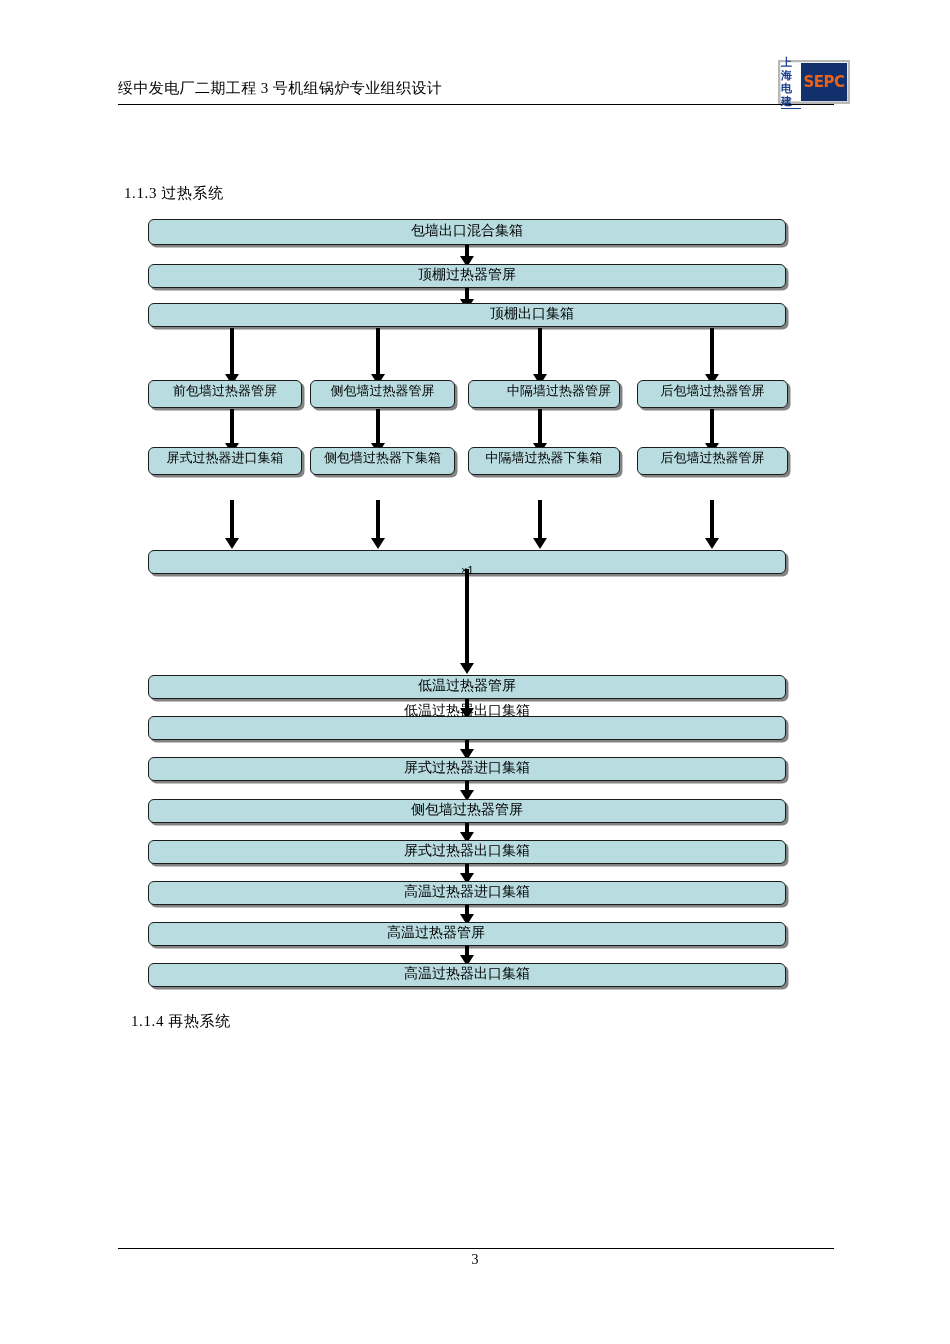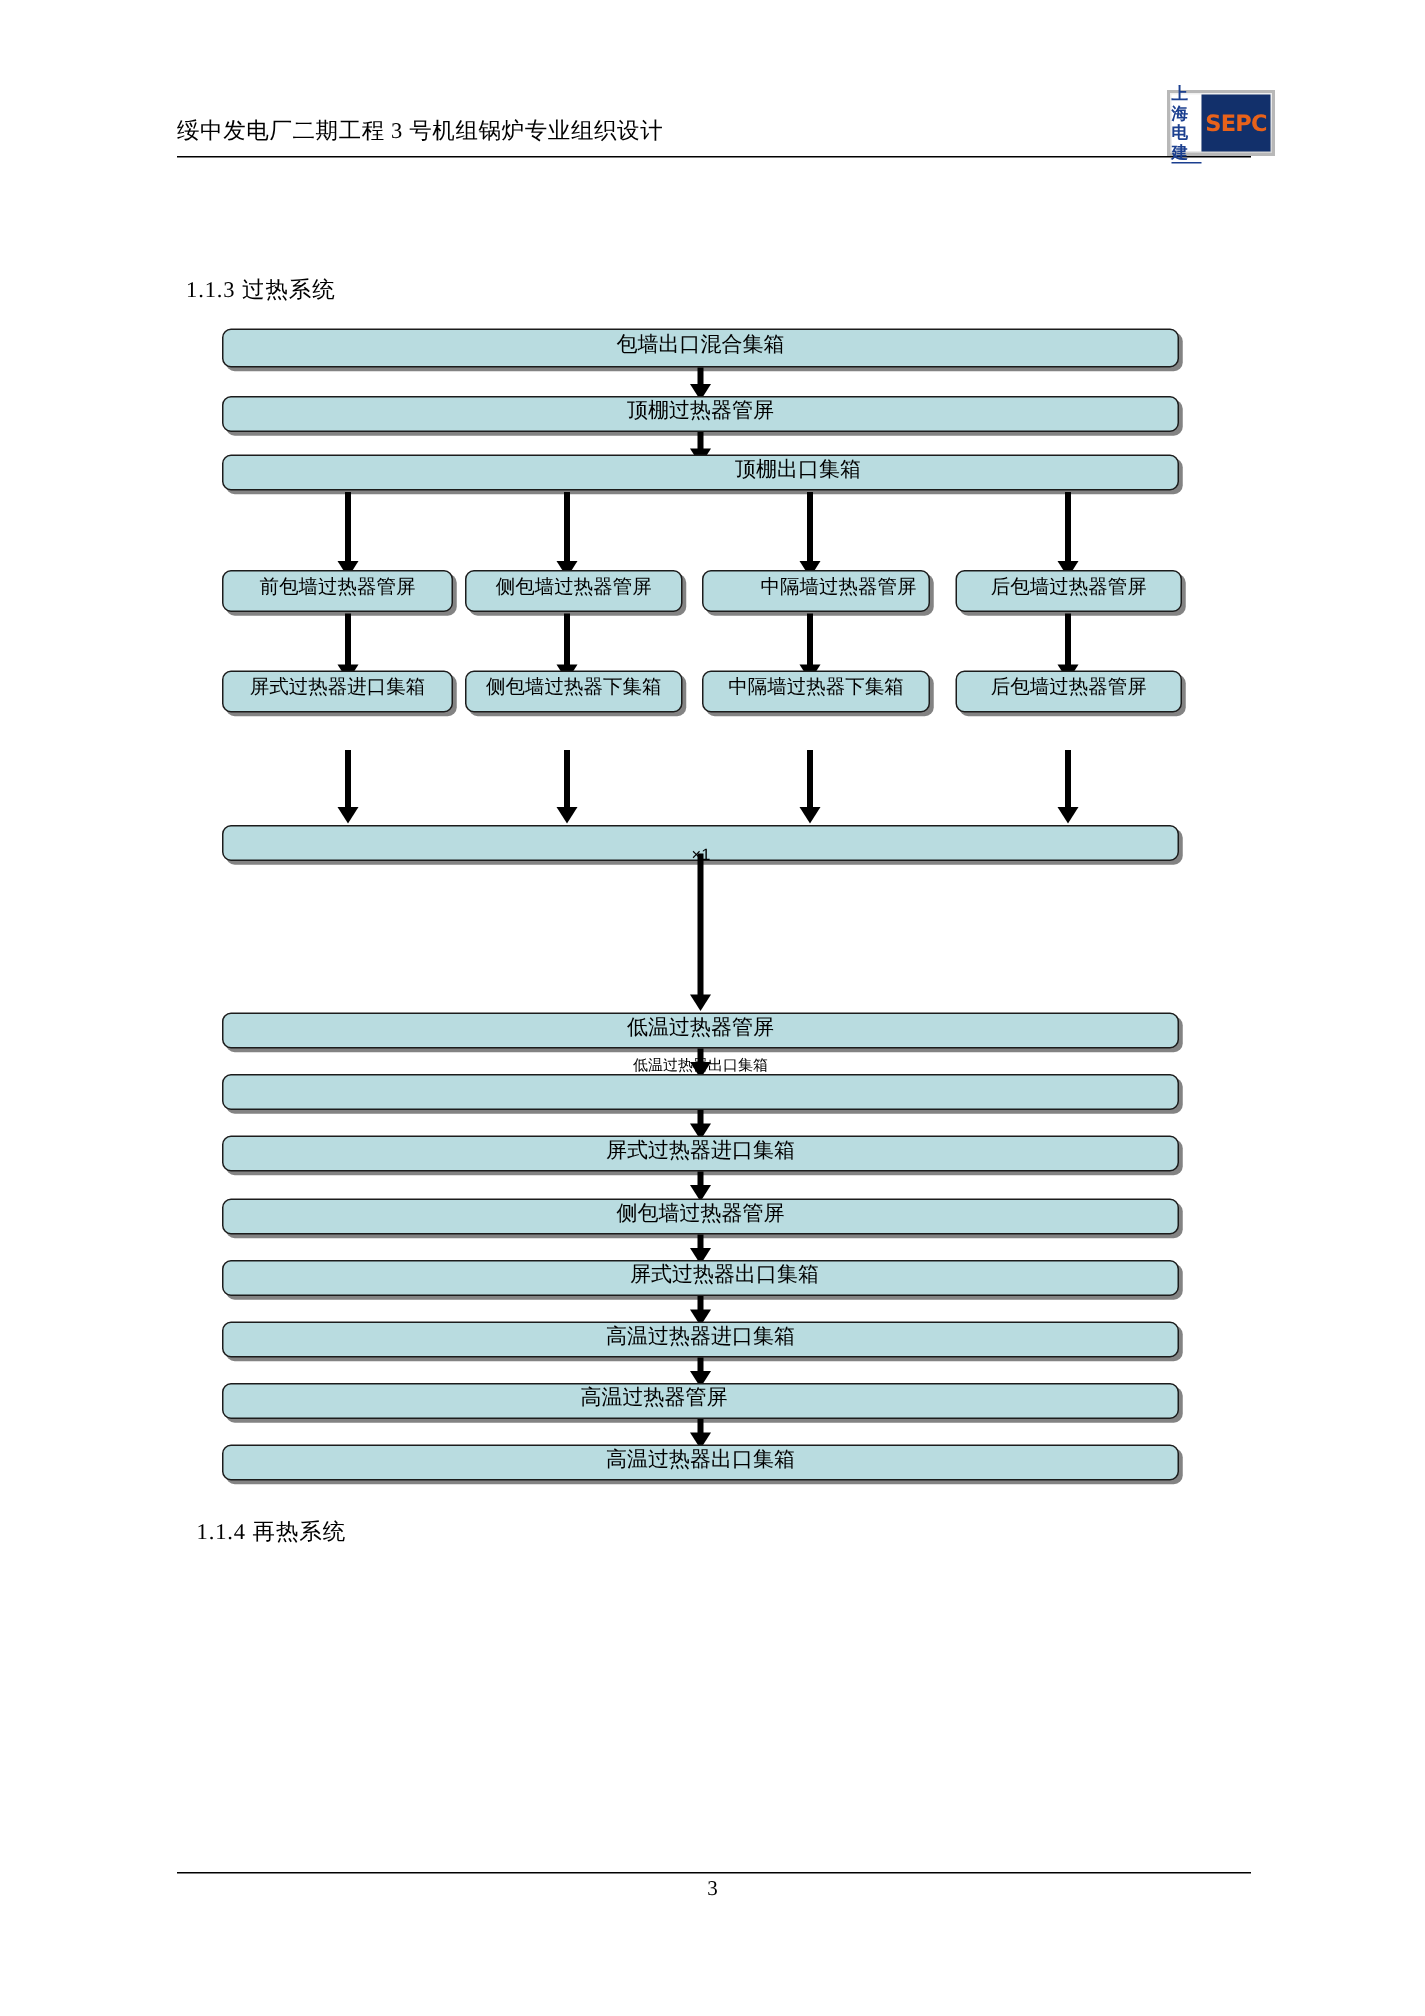--- a/index.html
+++ b/index.html
@@ -150,21 +150,21 @@
     margin-left: -7px;
     width: 0;
     height: 0;
     border-left: 7px solid transparent;
     border-right: 7px solid transparent;
     border-top: 11px solid #000;
   }
   .float-label {
     position: absolute;
     text-align: center;
-    font-size: 10px;
+    font-size: 14px;
     line-height: 16px;
     white-space: nowrap;
     color: #000;
     z-index: 5;
   }
   .x-label {
     position: absolute;
     font-family: "Liberation Sans", sans-serif;
     font-size: 11px;
     line-height: 12px;
@@ -342,21 +342,21 @@
 
   <div class="node" style="left:148px; top:799px; width:638px; height:24px;"></div>
   <div class="node-label" style="left:148px; top:802px; width:638px;">侧包墙过热器管屏</div>
 
   <div class="arrow" style="left:467px; top:823px; height:20px;">
     <div class="shaft" style="height:11px;"></div>
     <div class="head" style="top:9px;"></div>
   </div>
 
   <div class="node" style="left:148px; top:840px; width:638px; height:24px;"></div>
-  <div class="node-label" style="left:148px; top:843px; width:638px;padding-left:16px;">屏式过热器出口集箱</div>
+  <div class="node-label" style="left:148px; top:843px; width:638px;">屏式过热器出口集箱</div>
 
   <div class="arrow" style="left:467px; top:864px; height:20px;">
     <div class="shaft" style="height:11px;"></div>
     <div class="head" style="top:9px;"></div>
   </div>
 
   <div class="node" style="left:148px; top:881px; width:638px; height:24px;"></div>
   <div class="node-label" style="left:148px; top:884px; width:638px;">高温过热器进口集箱</div>
 
   <div class="arrow" style="left:467px; top:905px; height:20px;">

